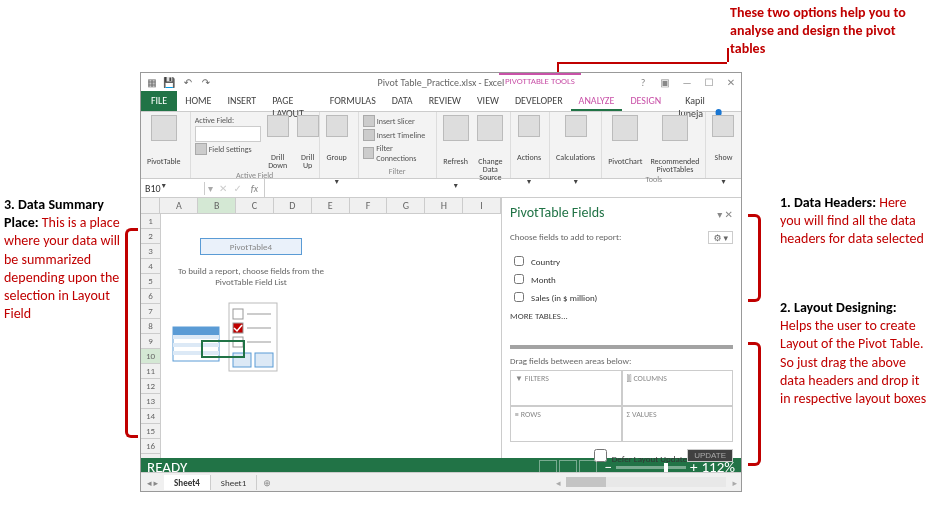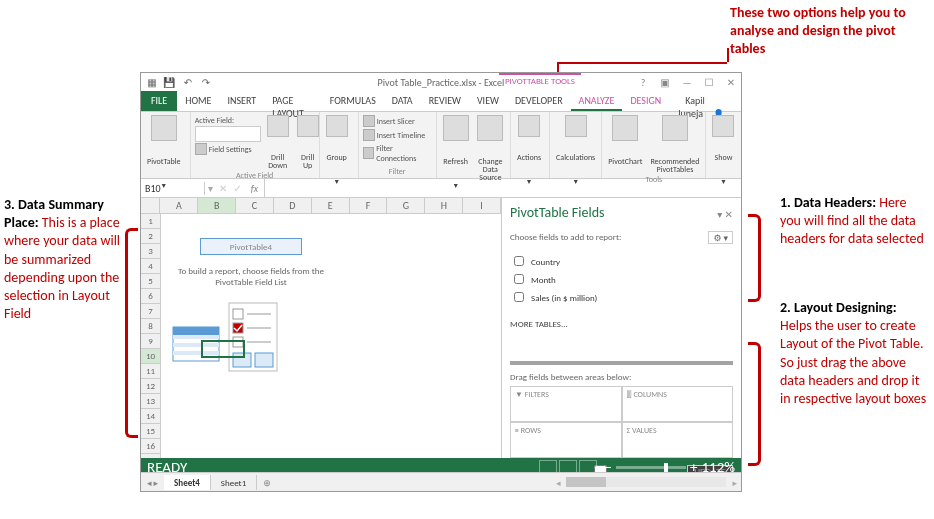--- a/index.html
+++ b/index.html
@@ -65,21 +65,21 @@
 
 .ptpane{flex:1;background:#fff;padding:6px 8px;display:flex;flex-direction:column}
 .ptpane h2{font-size:14px;color:#217346;font-weight:400;margin:0 0 4px}
 .ptpane .hdr{display:flex;justify-content:space-between;align-items:center;margin-bottom:2px}
 .ptpane .hdr .x{color:#888}
 .ptpane .sub{font-size:9px;color:#666;margin:4px 0;display:flex;justify-content:space-between}
 .ptpane .sub .gear{border:1px solid #ccc;padding:0 4px;font-size:9px}
 .fields{margin:4px 0}
 .fields label{display:flex;align-items:center;gap:4px;font-size:9px;padding:1px 0}
 .fields input{width:10px;height:10px}
-.more{font-size:9px;color:#444;margin:8px 0}
+.more{font-size:9px;color:#444;margin:0 0}
 .dragtxt{font-size:9px;color:#666;border-top:4px solid #a3a3a3;padding-top:6px;margin-top:24px}
 .boxes{display:grid;grid-template-columns:1fr 1fr;gap:0;margin-top:4px}
 .box{border:1px solid #ccc;height:34px}
 .box .bh{font-size:8px;color:#888;padding:2px 4px}
 .defer{display:flex;align-items:center;justify-content:flex-end;margin-top:4px;font-size:9px}
 .defer button{font-size:8px;padding:1px 6px;color:#aaa;border:1px solid #ccc;background:#404040}
 
 .status{height:18px;background:#217346;color:#fff;display:flex;align-items:center;font-size:15px;padding:0 6px;justify-content:space-between}
 .status .views{display:flex;gap:2px;align-items:center}
 .status .views span{width:16px;height:12px;border:1px solid rgba(255,255,255,0.4)}

